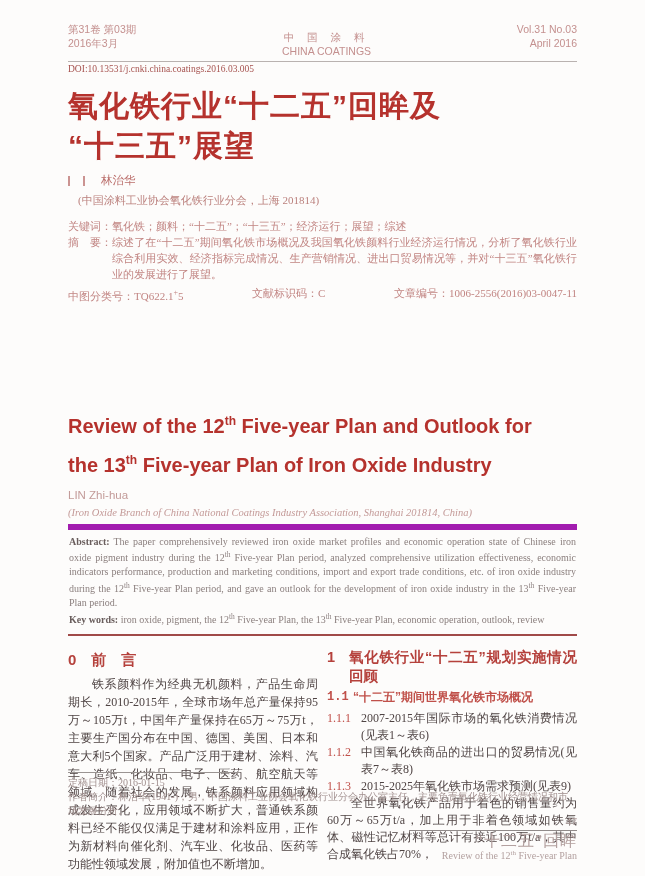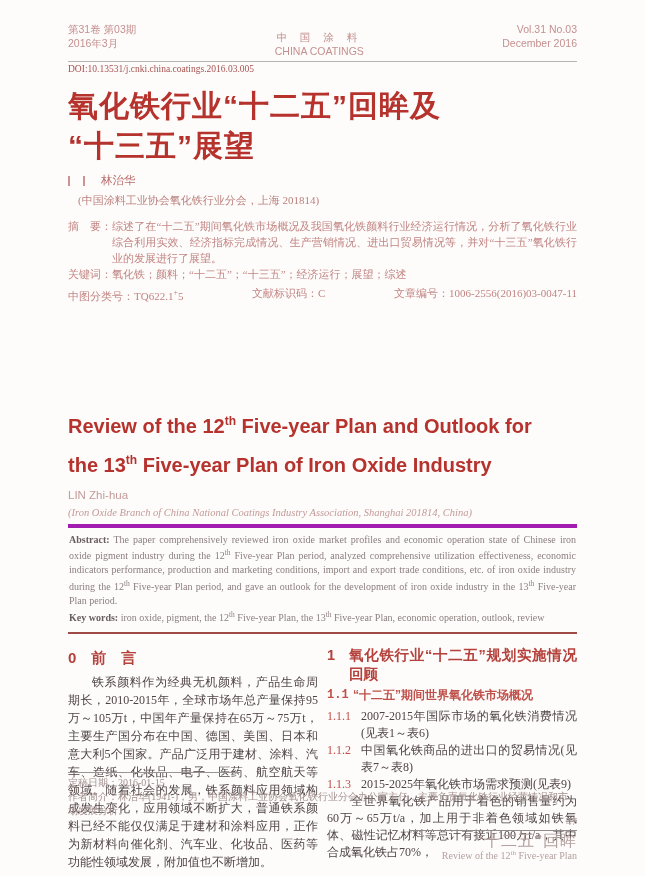--- a/index.html
+++ b/index.html
@@ -42,21 +42,21 @@
 
   
   .en-title{margin:100px 0 0;font-family:"Liberation Sans","DejaVu Sans",sans-serif;
     font-weight:bold;font-size:20px;line-height:35px;color:#b5322d;}
   .en-title .block{display:block;}
   .en-title sup{font-size:12px;}
   .en-author{margin-top:6px;font-size:11.5px;color:#c39b99;
     font-family:"Liberation Sans","DejaVu Sans",sans-serif;}
   .en-affil{margin-top:6px;font-size:10.5px;font-style:italic;color:#c49a98;}
 
-  .abstract-box{margin-top:6px;border-top:4px solid #a21caf;border-bottom:2px solid #a04a48;
+  .abstract-box{margin-top:6px;border-top:6px solid #a21caf;border-bottom:2px solid #a04a48;
     padding:5px 1px 7px;font-size:10px;line-height:13.5px;color:#8b7f7e;text-align:justify;}
   .abstract-box .albl{font-weight:bold;color:#695d5c;}
   .abstract-box sup{font-size:7.5px;}
   .kw-line{margin-top:1px;}
 
   
   .columns{display:flex;gap:9px;margin-top:12px;text-align:justify;}
   .col{width:250px;font-size:12px;line-height:18px;}
   .intro-heading{font-family:"Liberation Sans","DejaVu Sans",sans-serif;font-weight:bold;
     color:#b5413c;font-size:15px;line-height:20px;margin:2px 0 5px;}
@@ -96,46 +96,46 @@
       <div class="h-left">
         <div>第31卷 第03期</div>
         <div>2016年3月</div>
       </div>
       <div class="h-center">
         <div class="cn">中 国 涂 料</div>
         <div>CHINA COATINGS</div>
       </div>
       <div class="h-right">
         <div>Vol.31 No.03</div>
-        <div>December 2016</div>
+        <div>April 2016</div>
       </div>
     </div>
     <div class="header-rule"></div>
     <div class="doi">DOI:10.13531/j.cnki.china.coatings.2016.03.005</div>
 
     <h1 class="cn-title">
       <span class="block">氧化铁行业“十二五”回眸及</span>
       <span class="block">“十三五”展望</span>
     </h1>
 
     <div class="author-line">
       <span class="author-marker"></span>
       <span class="author-marker m2"></span>
       <span>林治华</span>
     </div>
     <div class="cn-affil">(中国涂料工业协会氧化铁行业分会，上海  201814)</div>
 
     <div class="cn-abstract">
       <div class="row">
+        <span class="lbl">关键词：</span>
+        <p>氧化铁；颜料；“十二五”；“十三五”；经济运行；展望；综述</p>
+      </div>
+      <div class="row">
         <span class="lbl">摘　要：</span>
         <p>综述了在“十二五”期间氧化铁市场概况及我国氧化铁颜料行业经济运行情况，分析了氧化铁行业综合利用实效、经济指标完成情况、生产营销情况、进出口贸易情况等，并对“十三五”氧化铁行业的发展进行了展望。</p>
-      </div>
-      <div class="row">
-        <span class="lbl">关键词：</span>
-        <p>氧化铁；颜料；“十二五”；“十三五”；经济运行；展望；综述</p>
       </div>
       <div class="meta-row">
         <span><span>中图分类号：</span><span>TQ622.1</span><sup>+</sup><span>5</span></span>
         <span><span>文献标识码：</span><span>C</span></span>
         <span><span>文章编号：</span><span>1006-2556(2016)03-0047-11</span></span>
       </div>
     </div>
 
     <h2 class="en-title">
       <span class="block"><span>Review of the 12</span><sup>th</sup><span> Five-year Plan and Outlook for</span></span>

